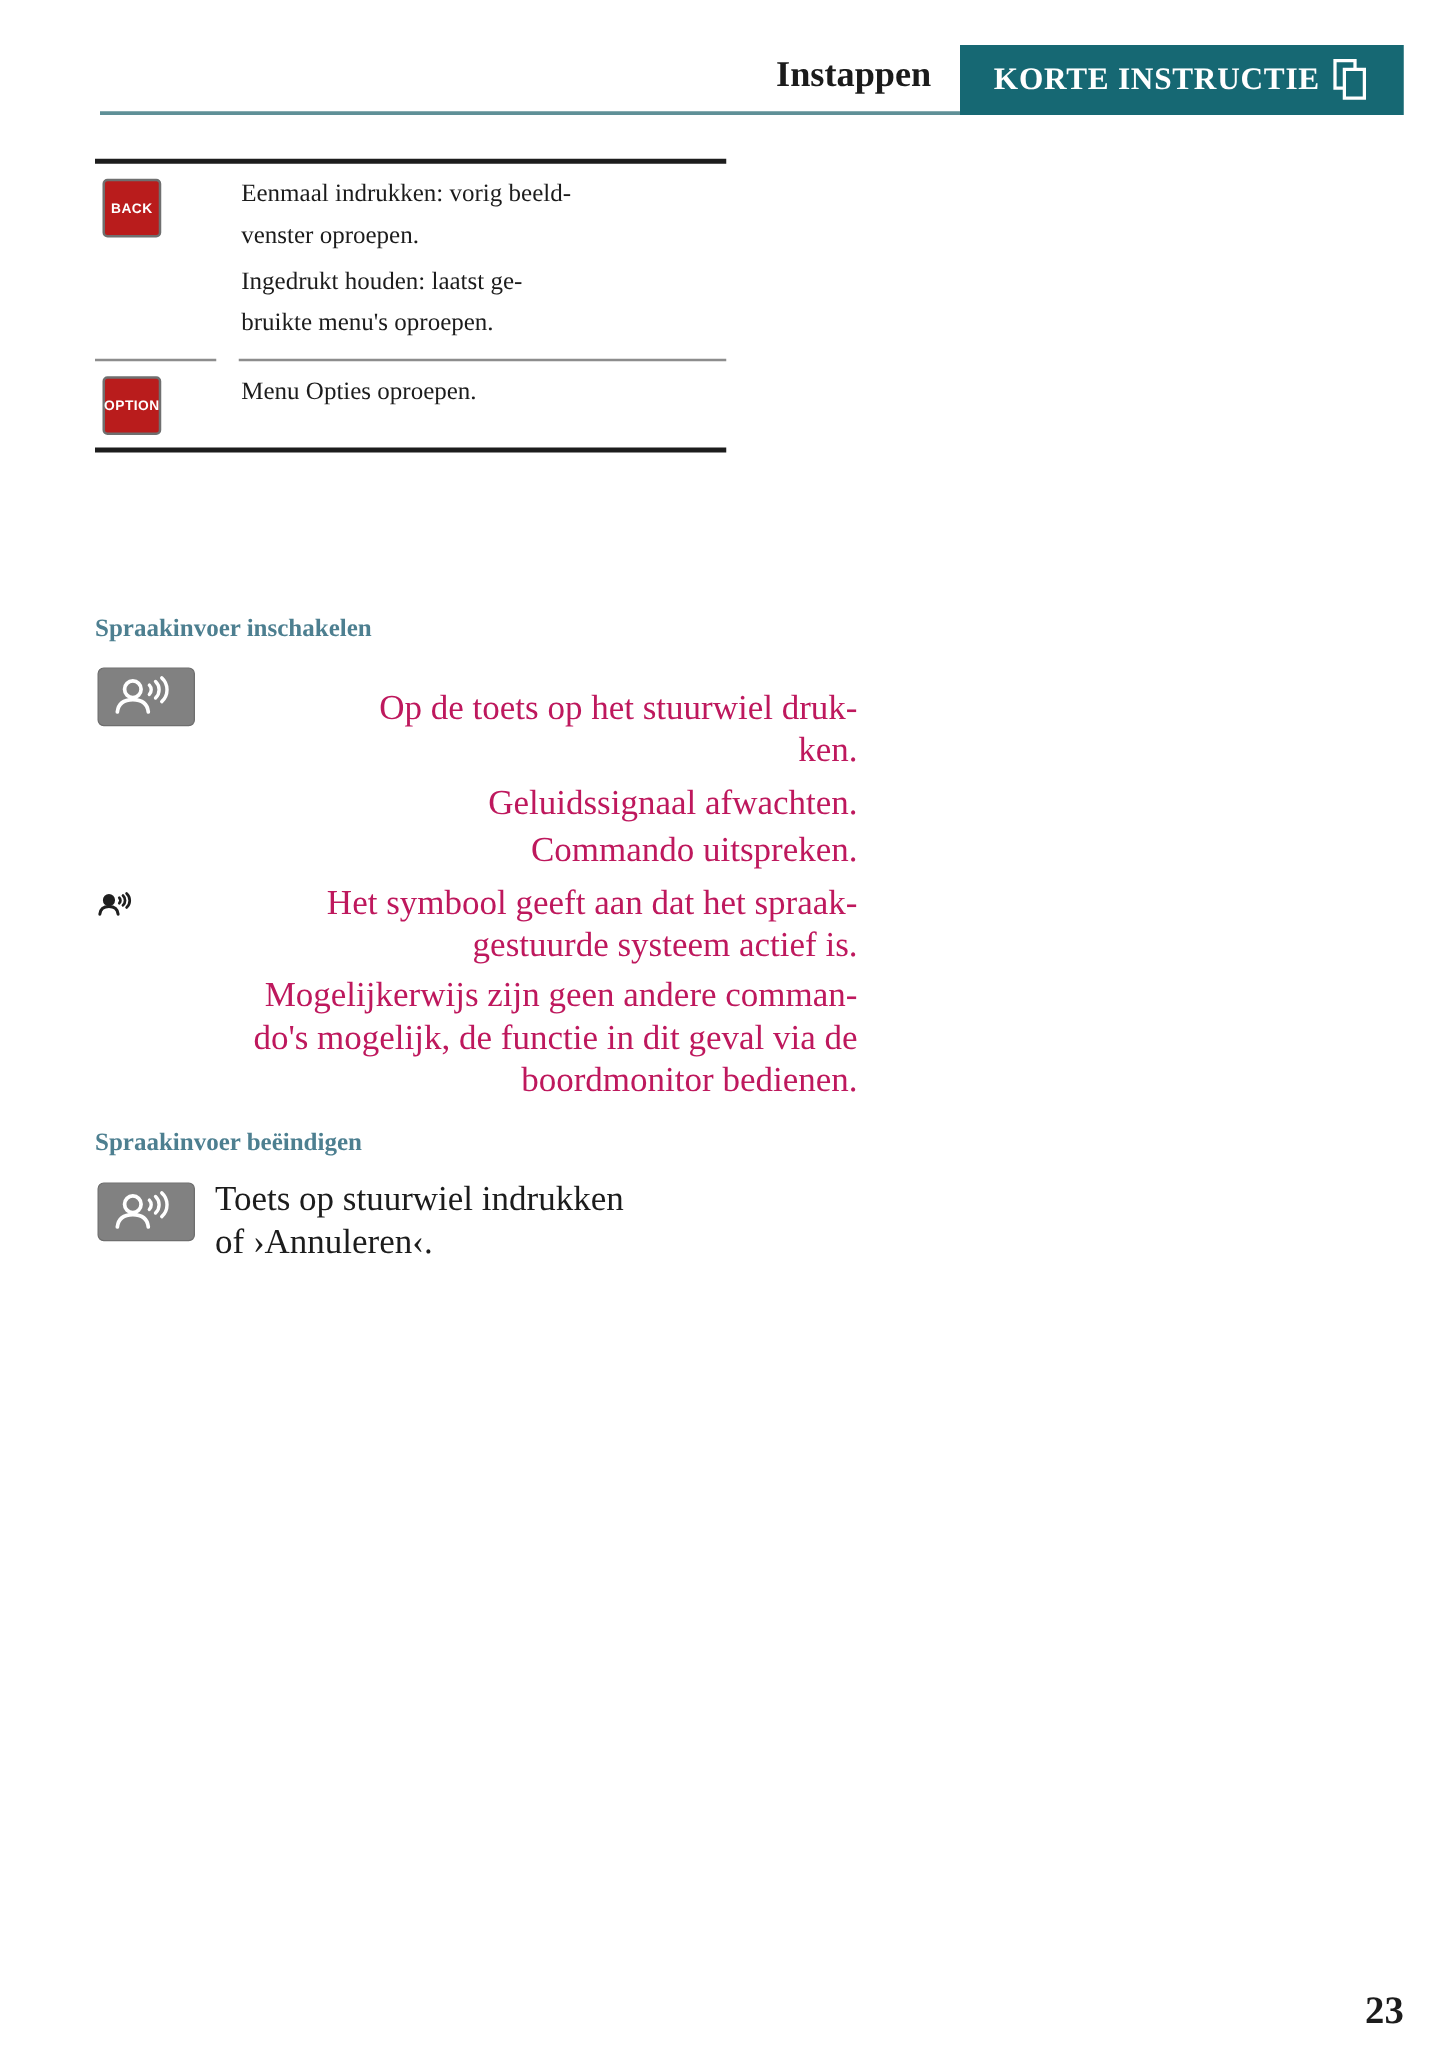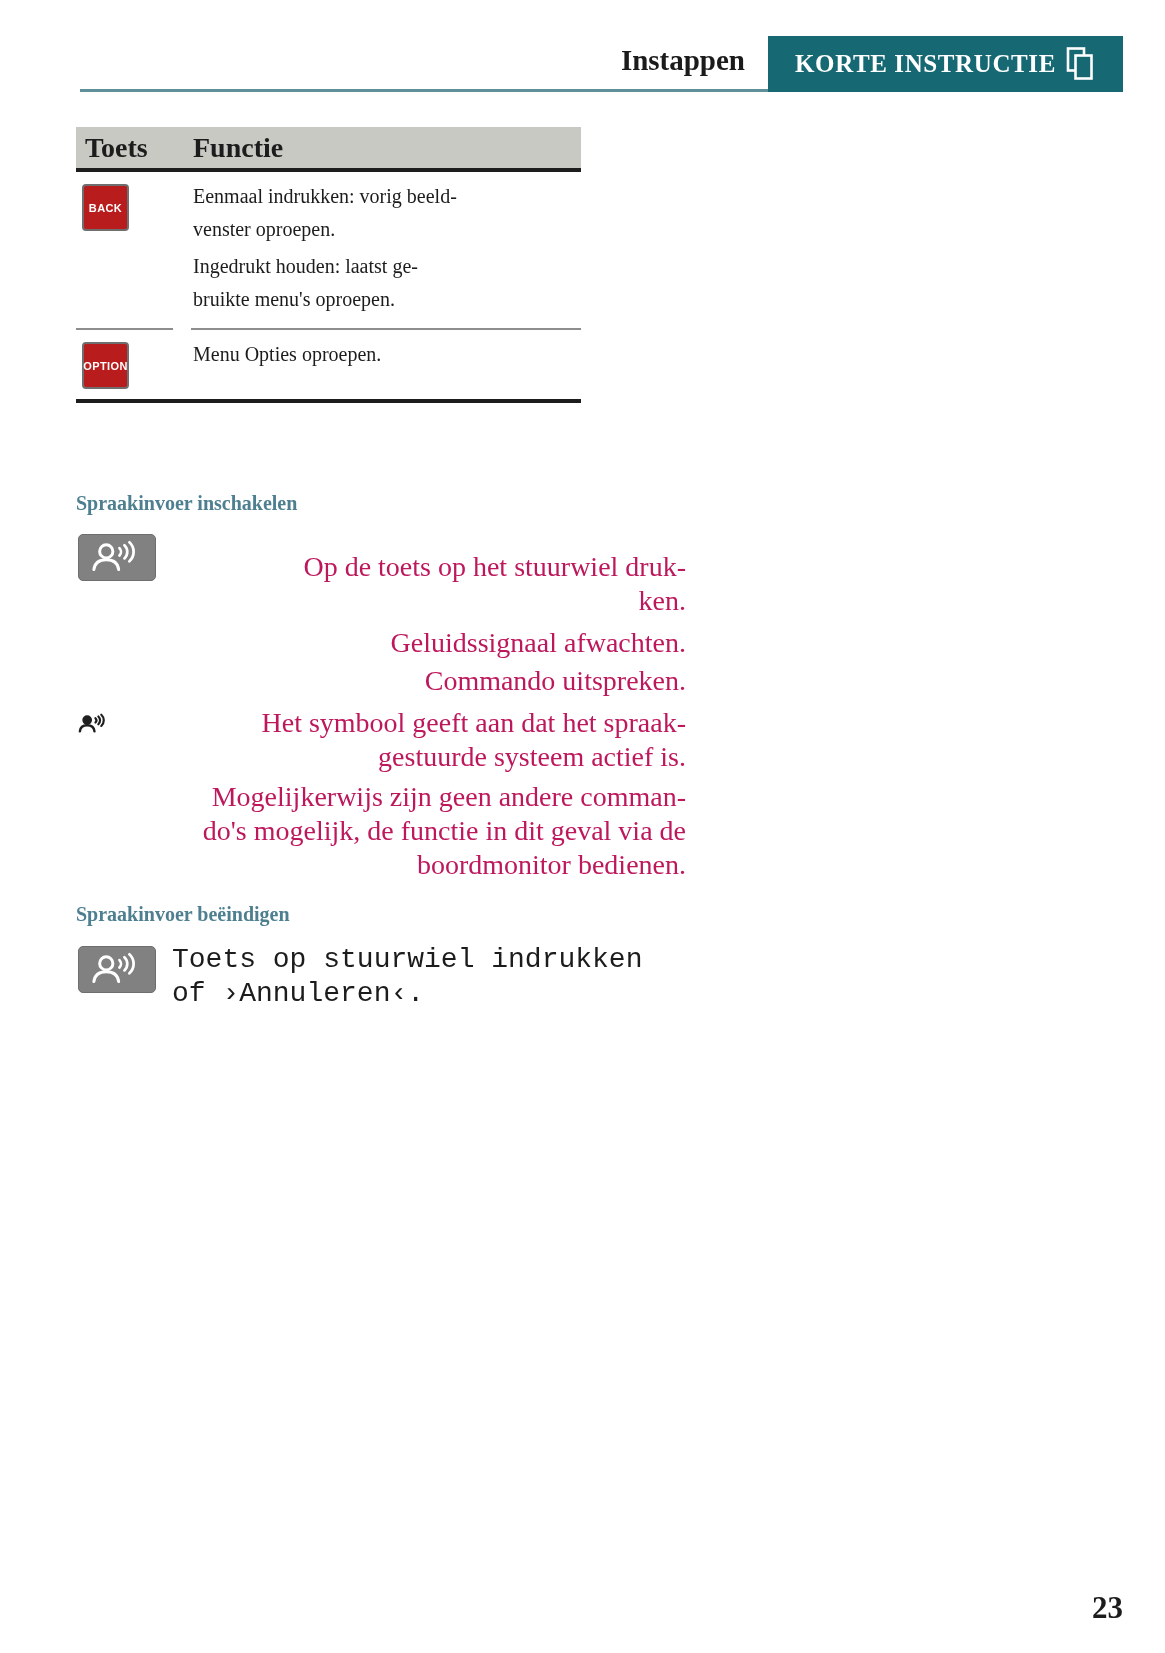--- a/index.html
+++ b/index.html
@@ -73,21 +73,21 @@
   }
   .voice-btn-1 { left:78px; top:534px; }
   .inline-symbol { position:absolute; left:75px; top:710px; width:37px; height:28px; }
 
   .end-step { position:absolute; left:78px; top:946px; display:flex; gap:16px; align-items:flex-start; }
   .end-step .voice-btn-2 {
     background:#818181; border:1px solid #6e6e6e; border-radius:5px;
     width:78px; height:47px; display:flex; align-items:center; justify-content:center;
     flex:0 0 auto; box-sizing:border-box;
   }
-  .end-text { font-size:28px; line-height:34px; white-space:pre-line; margin-top:-3px;font-family:Liberation Mono, monospace; }
+  .end-text { font-size:28px; line-height:34px; white-space:pre-line; margin-top:-3px; }
 
   .page-num { position:absolute; right:42px; top:1590px; font-size:31px; font-weight:700; }
 </style>
 </head>
 <body>
 
 <div class="page">
 
   <div class="hdr-section">Instappen</div>
   <div class="hdr-tab">
@@ -95,24 +95,20 @@
     <span style="display:flex;">
       <svg width="32" height="38" viewBox="0 0 32 36">
         <rect x="4" y="2.5" width="16" height="22" fill="none" stroke="#ffffff" stroke-width="2.6"></rect>
         <rect x="11.5" y="9.5" width="16" height="23" fill="#166873" stroke="#ffffff" stroke-width="2.6"></rect>
       </svg>
     </span>
   </div>
   <div class="hdr-rule"></div>
 
   <div class="key-table">
-    <div class="kt-head">
-      <div class="kt-col1">Toets</div>
-      <div>Functie</div>
-    </div>
     <div class="kt-rule-top"></div>
 
     <div class="kt-row">
       <div class="kt-keycell">
         <div class="keycap">BACK</div>
       </div>
       <div class="kt-text">
         <p>Eenmaal indrukken: vorig beeld-
 venster oproepen.</p>
         <p>Ingedrukt houden: laatst ge-

